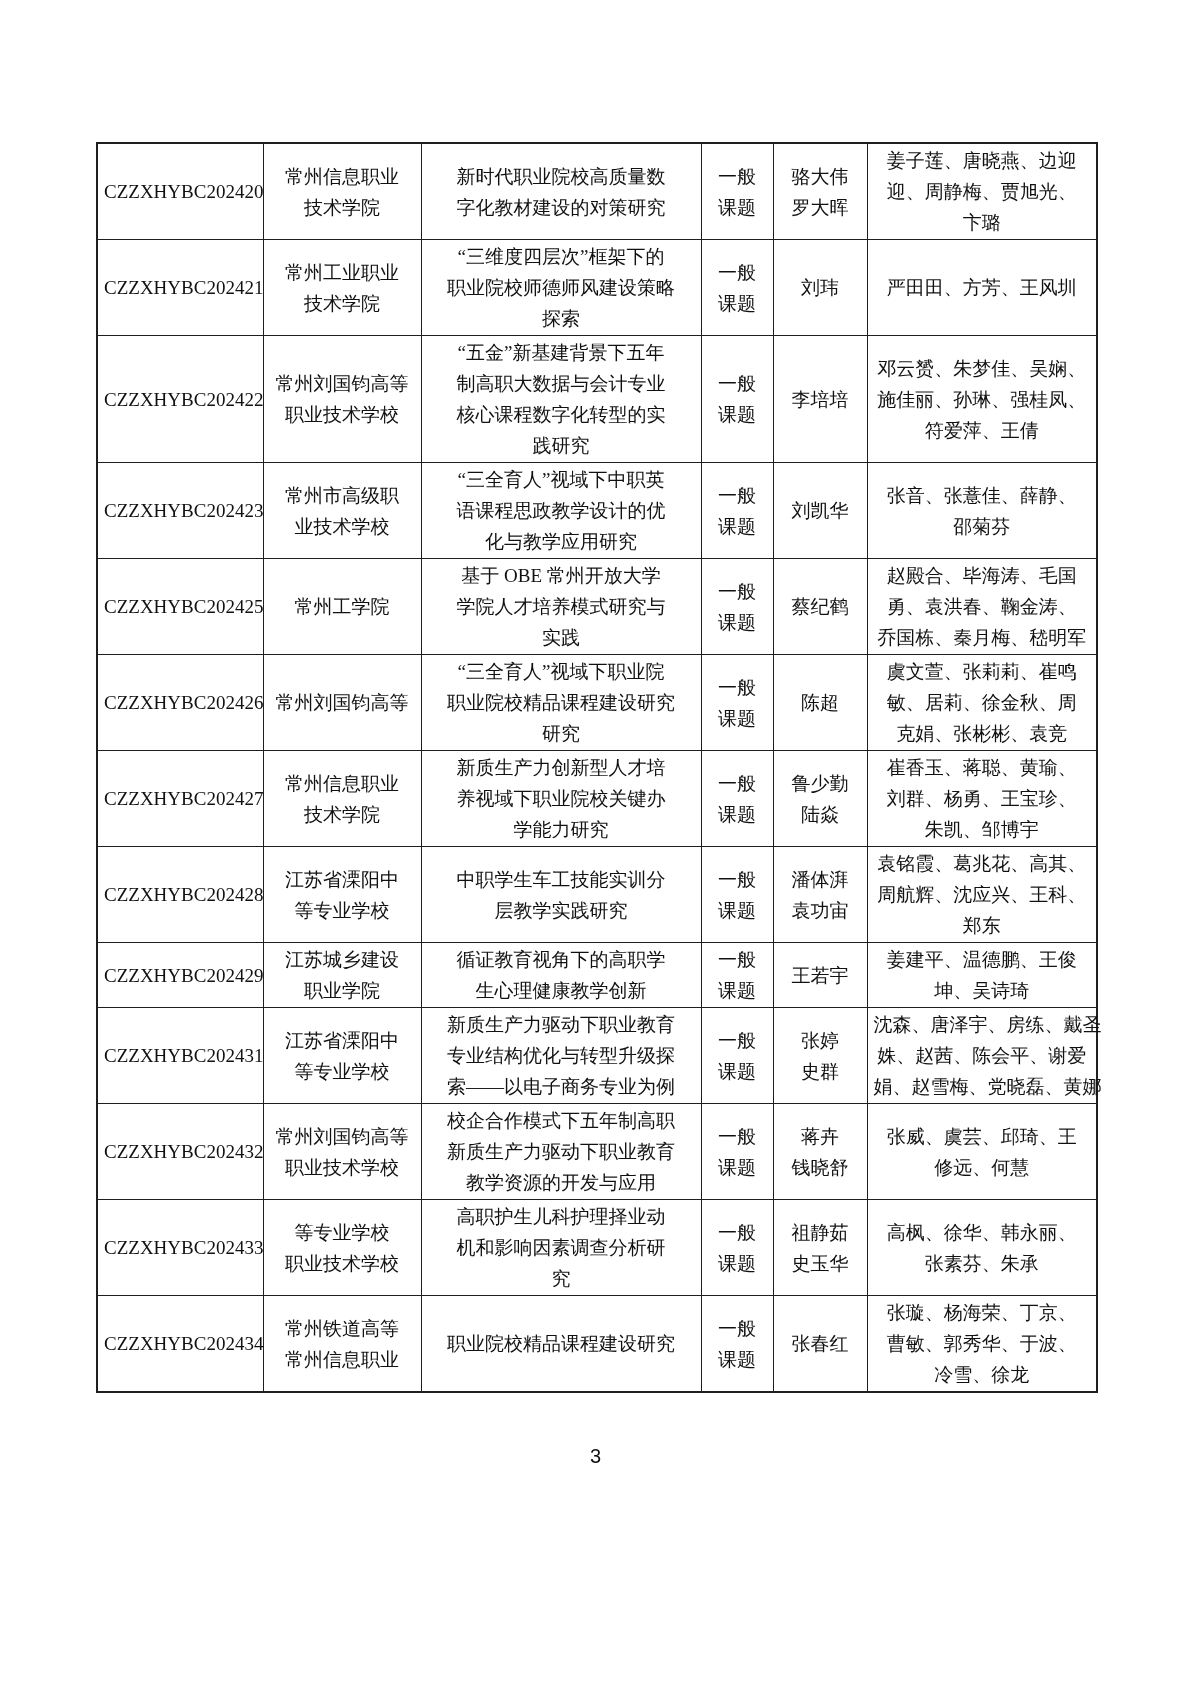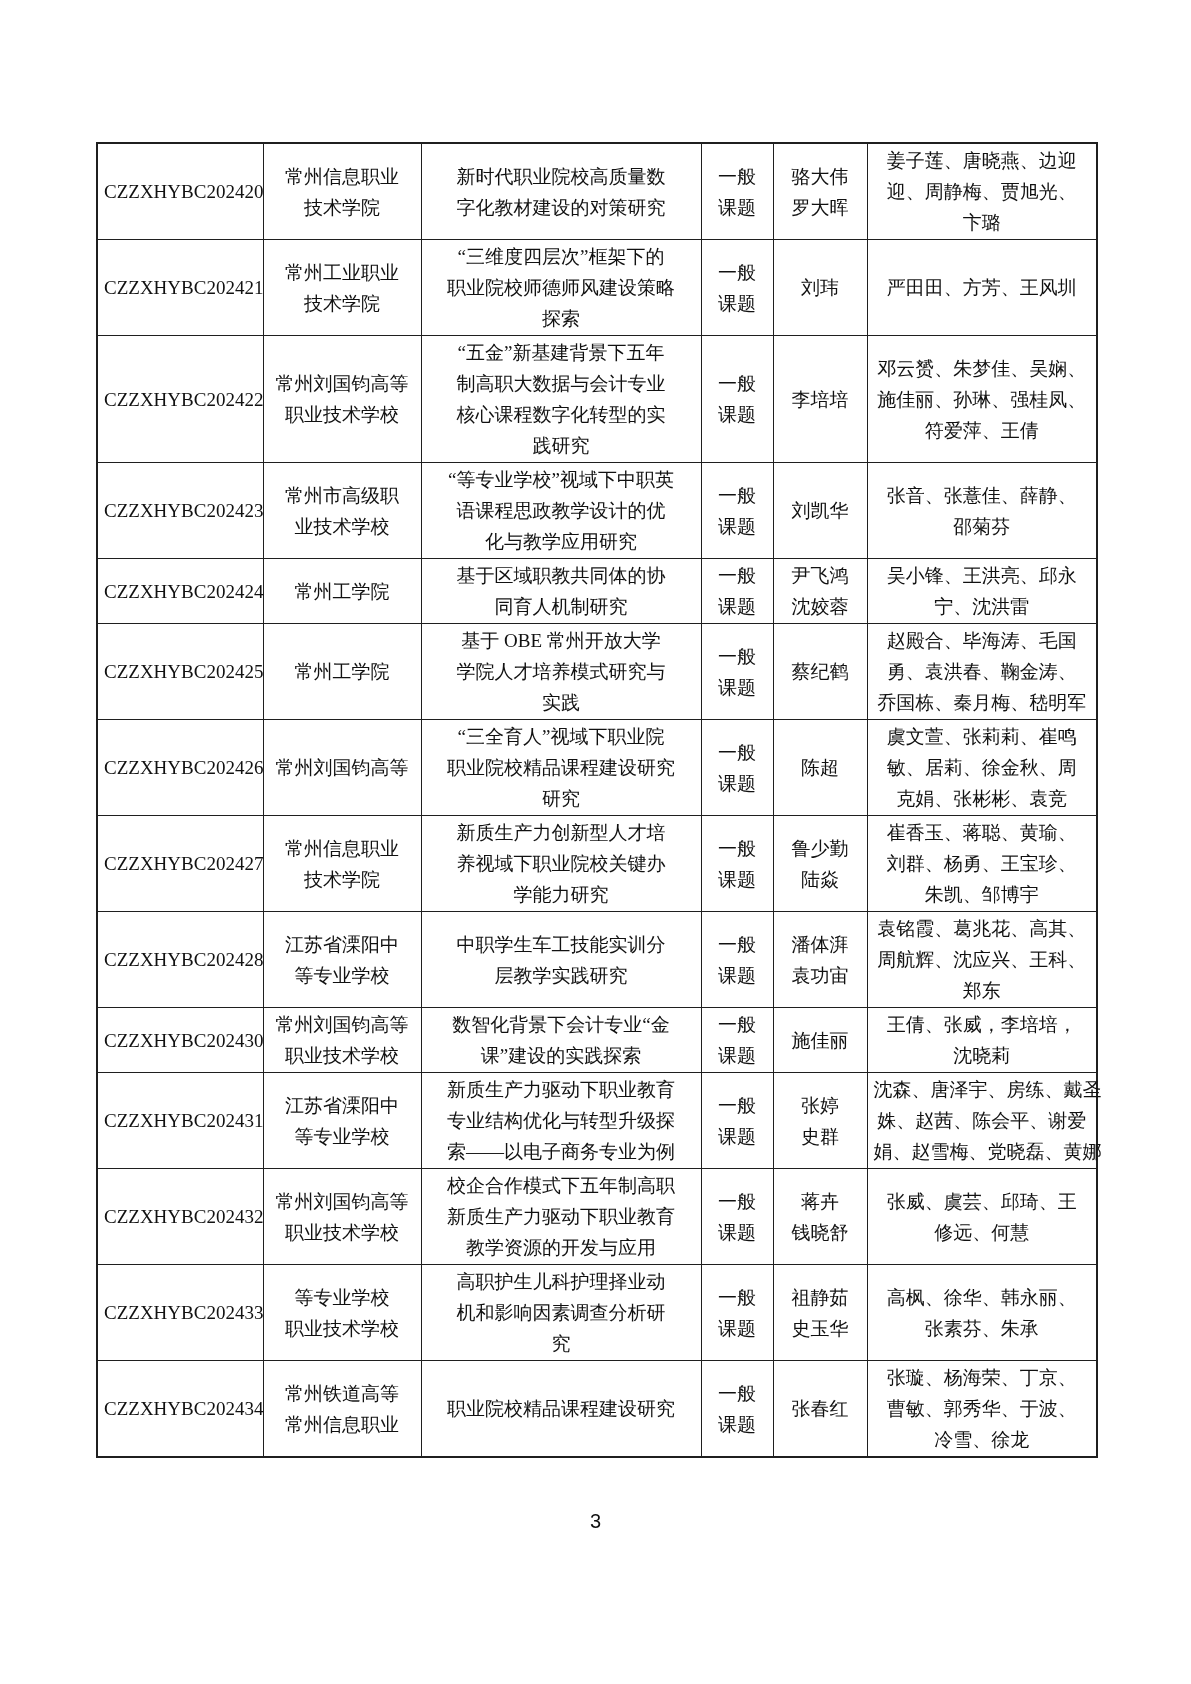--- a/index.html
+++ b/index.html
@@ -110,42 +110,30 @@
       <td class="cell-leader">李培培</td>
       <td class="cell-members">邓云赟、朱梦佳、吴娴、
 施佳丽、孙琳、强桂凤、
 符爱萍、王倩</td>
     </tr>
 
     <tr>
       <td class="cell-id">CZZXHYBC202423</td>
       <td class="cell-school">常州市高级职
 业技术学校</td>
-      <td class="cell-title">“等专业学校”视域下中职英
+      <td class="cell-title">“三全育人”视域下中职英
 语课程思政教学设计的优
 化与教学应用研究</td>
       <td class="cell-cat">一般
 课题</td>
       <td class="cell-leader">刘凯华</td>
       <td class="cell-members">张音、张薏佳、薛静、
 邵菊芬</td>
     </tr>
 
-    <tr>
-      <td class="cell-id">CZZXHYBC202424</td>
-      <td class="cell-school">常州工学院</td>
-      <td class="cell-title">基于区域职教共同体的协
-同育人机制研究</td>
-      <td class="cell-cat">一般
-课题</td>
-      <td class="cell-leader">尹飞鸿
-沈姣蓉</td>
-      <td class="cell-members">吴小锋、王洪亮、邱永
-宁、沈洪雷</td>
-    </tr>
 
     <tr>
       <td class="cell-id">CZZXHYBC202425</td>
       <td class="cell-school">常州工学院</td>
       <td class="cell-title">基于 OBE 常州开放大学
 学院人才培养模式研究与
 实践</td>
       <td class="cell-cat">一般
 课题</td>
       <td class="cell-leader">蔡纪鹤</td>
@@ -192,33 +180,33 @@
 层教学实践研究</td>
       <td class="cell-cat">一般
 课题</td>
       <td class="cell-leader">潘体湃
 袁功宙</td>
       <td class="cell-members">袁铭霞、葛兆花、高其、
 周航辉、沈应兴、王科、
 郑东</td>
     </tr>
 
-
-    <tr>
-      <td class="cell-id">CZZXHYBC202430</td>
-      <td class="cell-school">常州刘国钧高等
-职业技术学校</td>
-      <td class="cell-title">数智化背景下会计专业“金
-课”建设的实践探索</td>
-      <td class="cell-cat">一般
-课题</td>
-      <td class="cell-leader">施佳丽</td>
-      <td class="cell-members">王倩、张威，李培培，
-沈晓莉</td>
-    </tr>
+    <tr>
+      <td class="cell-id">CZZXHYBC202429</td>
+      <td class="cell-school">江苏城乡建设
+职业学院</td>
+      <td class="cell-title">循证教育视角下的高职学
+生心理健康教学创新</td>
+      <td class="cell-cat">一般
+课题</td>
+      <td class="cell-leader">王若宇</td>
+      <td class="cell-members">姜建平、温德鹏、王俊
+坤、吴诗琦</td>
+    </tr>
+
 
     <tr>
       <td class="cell-id">CZZXHYBC202431</td>
       <td class="cell-school">江苏省溧阳中
 等专业学校</td>
       <td class="cell-title">新质生产力驱动下职业教育
 专业结构优化与转型升级探
 索——以电子商务专业为例</td>
       <td class="cell-cat">一般
 课题</td>

